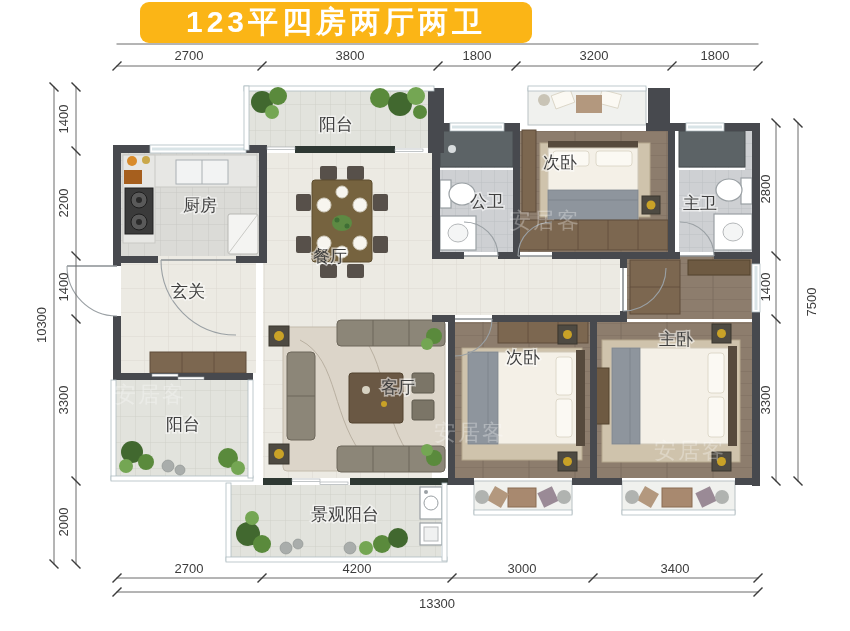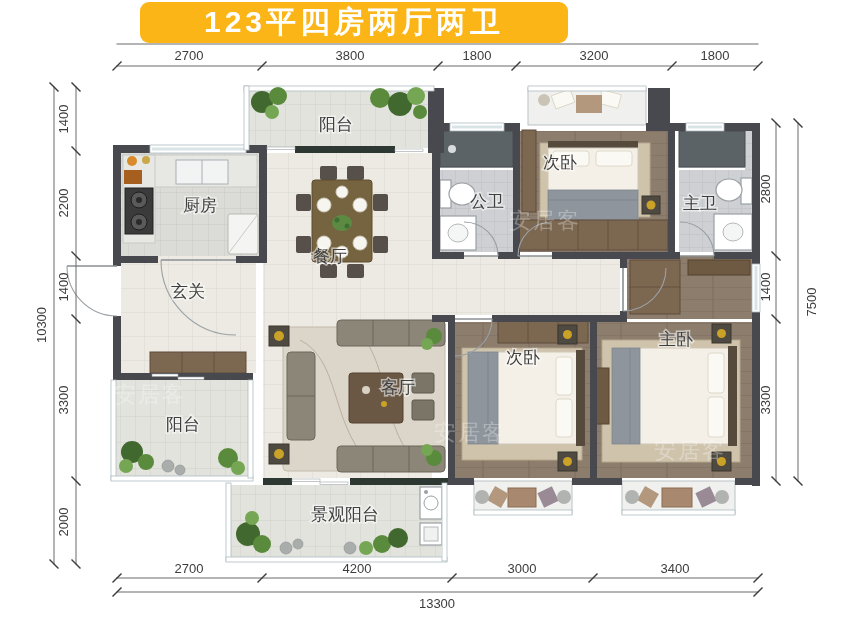--- a/index.html
+++ b/index.html
@@ -1,18 +1,18 @@
 <!DOCTYPE html>
 <html><head>
 <meta charset="utf-8">
 <style>
   html,body{margin:0;padding:0;background:#ffffff;}
   #stage{position:relative;width:850px;height:631px;background:#ffffff;overflow:hidden;
          font-family:"Liberation Sans", sans-serif;}
-  #banner{position:absolute;left:140px;top:2px;width:428px;height:41px;background:#FBB516;
+  #banner{position:absolute;left:140px;top:2px;width:392px;height:41px;background:#FBB516;
           border-radius:9px;display:flex;align-items:center;justify-content:center;}
   #banner span{color:#ffffff;font-size:30px;font-weight:bold;letter-spacing:4px;}
   svg text{font-family:"Liberation Sans", sans-serif;}
   .room-label{font-size:17px;fill:#3f3f3f;text-anchor:middle;paint-order:stroke;
               stroke:#ffffff;stroke-width:3px;stroke-opacity:.55;}
   .dim-label{font-size:13px;fill:#3c3c3c;text-anchor:middle;}
   .wm{font-size:22px;fill:#ffffff;opacity:.30;text-anchor:middle;letter-spacing:2px;}
   .wall{fill:#47494E;}
   .dimline{stroke:#6b6b6b;stroke-width:1;}
   .tick{stroke:#3c3c3c;stroke-width:1.4;}

